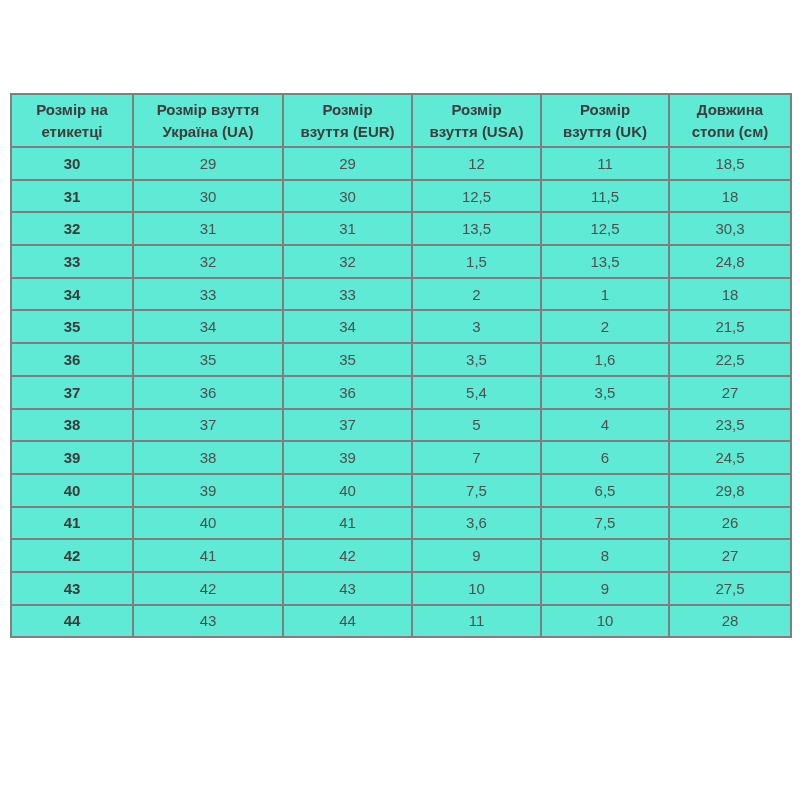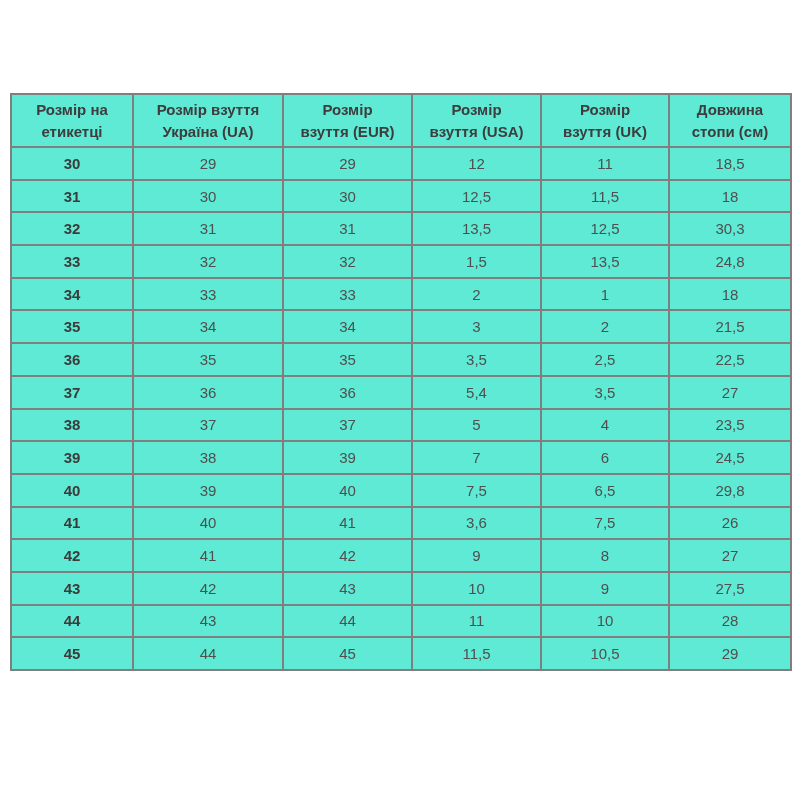--- a/index.html
+++ b/index.html
@@ -128,21 +128,21 @@
           <td>34</td>
           <td>3</td>
           <td>2</td>
           <td>21,5</td>
         </tr>
         <tr>
           <td>36</td>
           <td>35</td>
           <td>35</td>
           <td>3,5</td>
-          <td>2,5</td>
+          <td>1,6</td>
           <td>22,5</td>
         </tr>
         <tr>
           <td>37</td>
           <td>36</td>
           <td>36</td>
           <td>5,4</td>
           <td>3,5</td>
           <td>27</td>
         </tr>
@@ -195,23 +195,15 @@
           <td>27,5</td>
         </tr>
         <tr>
           <td>44</td>
           <td>43</td>
           <td>44</td>
           <td>11</td>
           <td>10</td>
           <td>28</td>
         </tr>
-        <tr>
-          <td>45</td>
-          <td>44</td>
-          <td>45</td>
-          <td>11,5</td>
-          <td>10,5</td>
-          <td>29</td>
-        </tr>
       </tbody>
   </table>
 </div>
 
 </body></html>

